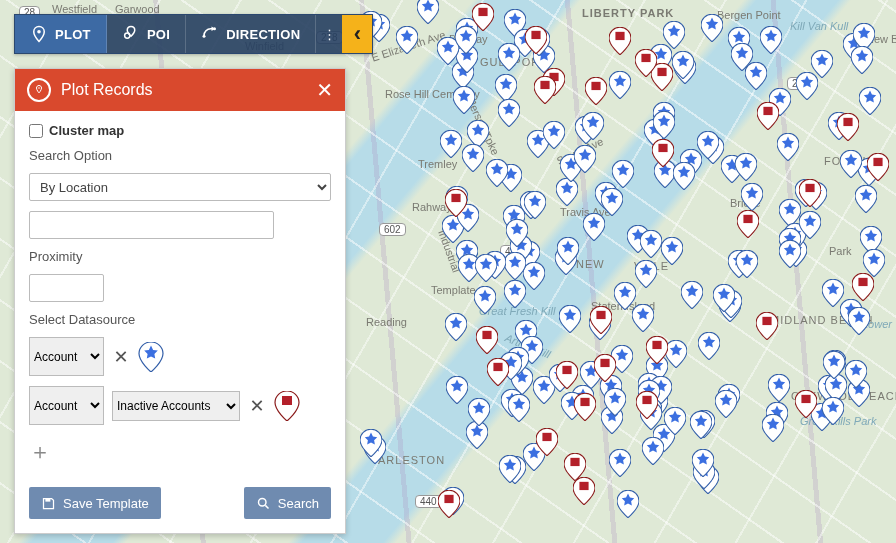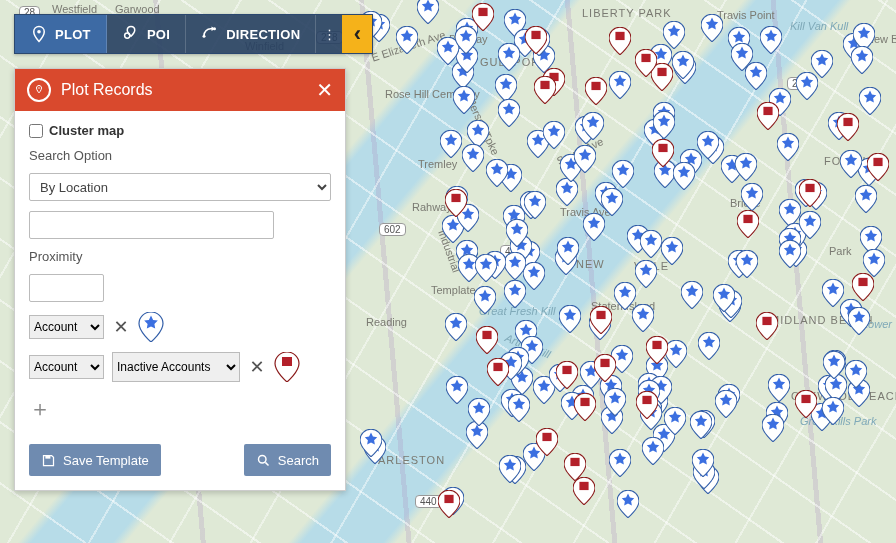--- a/index.html
+++ b/index.html
@@ -86,21 +86,21 @@
   .lbl { font-size:13px; color:#555;}
   select.full, input.full {
     width:100%; height:28px; border:1px solid #bbb; border-radius:2px;
     padding:0 6px; font-size:13px; background:#fff; color:#444;
   }
   input.half { width:75px; height:28px; border:1px solid #bbb; border-radius:2px; padding:0 6px;}
   select.half { width:115px; height:28px; border:1px solid #bbb; border-radius:2px; padding:0 6px; font-size:13px;}
   .radio-row { display:flex; gap:50px; align-items:center; margin-top:2px;}
   .radio-row label{ display:flex; align-items:center; gap:5px; font-size:13px;}
   .ds-row { display:flex; align-items:center; gap:8px; }
-  select.ds1 { width:75px; height:24px; border:1px solid #bbb; font-size:12px;}
+  select.ds1 { width:75px; height:39px; border:1px solid #bbb; font-size:12px;}
   select.ds2 { width:128px; height:30px; border:1px solid #bbb; font-size:12px;}
   .xbtn { width:18px; text-align:center; cursor:pointer; font-size:18px; color:#555;}
   .legend-pin { width:26px; height:30px;}
   .add-row { font-size:22px; color:#888; cursor:pointer; padding:2px 0;}
   .footer { display:flex; justify-content:space-between; margin-top:8px;}
   .btn {
     background:#6f8bb0; color:#fff; border:none; height:32px;
     padding:0 12px; display:flex; align-items:center; gap:7px;
     font-size:13px; cursor:pointer; border-radius:2px;
   }
@@ -145,22 +145,22 @@
     </symbol>
   </defs>
 </svg>
 
 <div class="map">
     <span class="map-label" style="left: 52px; top: 3px;">Westfield</span>
     <span class="map-label" style="left: 115px; top: 3px;">Garwood</span>
     <span class="map-label" style="left: 245px; top: 40px;">Winfield</span>
     <span class="map-label" style="left: 370px; top: 40px; transform: rotate(-18deg);">E Elizabeth Ave</span>
     <span class="map-label" style="left: 449px; top: 33px;">Bayway</span>
-    <span class="map-label" style="left: 582px; top: 7px; letter-spacing: 1px;">LIBERTY PARK</span>
-    <span class="map-label" style="left: 717px; top: 9px;">Travis Point</span>
+    <span class="map-label" style="left: 582px; top: 7px; letter-spacing: 1px; font-weight: bold;">LIBERTY PARK</span>
+    <span class="map-label" style="left: 717px; top: 9px;">Bergen Point</span>
     <span class="map-label" style="left: 866px; top: 33px;">New Bri</span>
     <span class="map-label" style="left: 385px; top: 88px;">Rose Hill Cemetery</span>
     <span class="map-label" style="left: 480px; top: 56px; letter-spacing: 1px;">GULFPORT</span>
     <span class="map-label" style="left: 418px; top: 158px;">Tremley</span>
     <span class="map-label" style="left: 412px; top: 201px;">Rahway</span>
     <span class="map-label" style="left: 431px; top: 284px;">Template</span>
     <span class="map-label" style="left: 366px; top: 316px;">Reading</span>
     <span class="map-label water-label" style="left: 479px; top: 305px;">Great Fresh Kill</span>
     <span class="map-label water-label" style="left: 504px; top: 340px; transform: rotate(22deg);">Arthur Kill</span>
     <span class="map-label" style="left: 591px; top: 300px;">Staten Island</span>
@@ -1240,20 +1240,21 @@
       <option>By Location</option>
     </select>
 
     <input class="full" style="width: 245px;" type="text" value="">
 
     <div class="lbl">Proximity</div>
     <div class="prox-inputs">
       <input class="half" type="text" value="" style="">
     </div>
 
+    <div class="lbl">Select Datasource</div>
 
     <div class="ds-row">
       <select class="ds1"><option>Account</option></select>
       <span class="xbtn"><span>✕</span></span>
       <svg class="legend-pin">
           <use href="#sym-starpin"></use>
         </svg>
     </div>
 
     <div class="ds-row">

